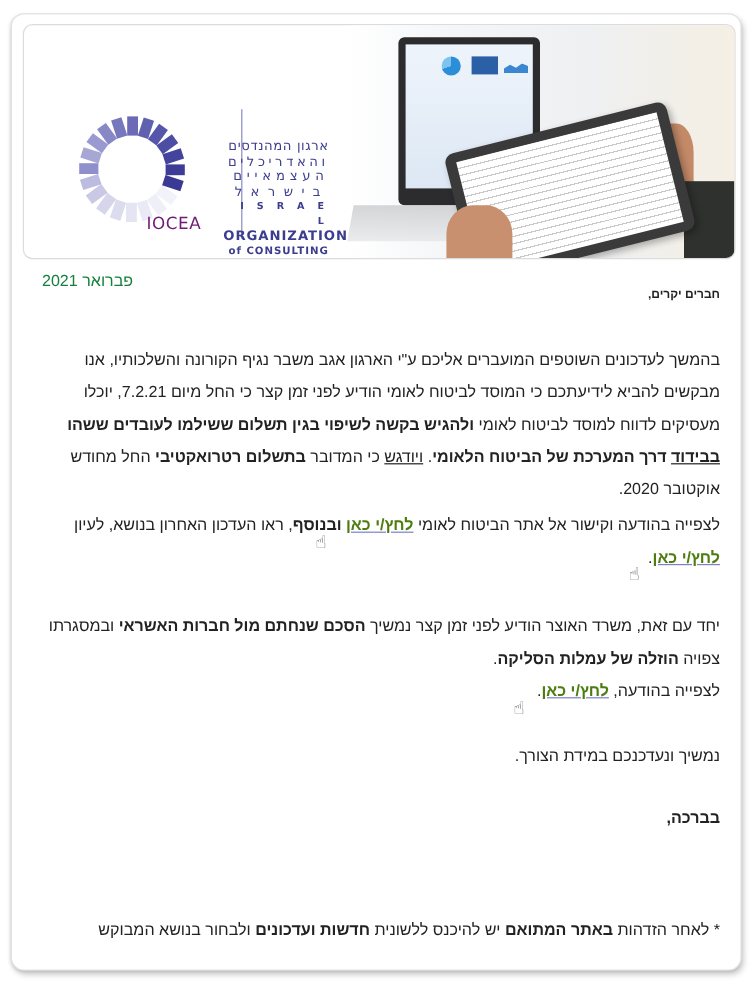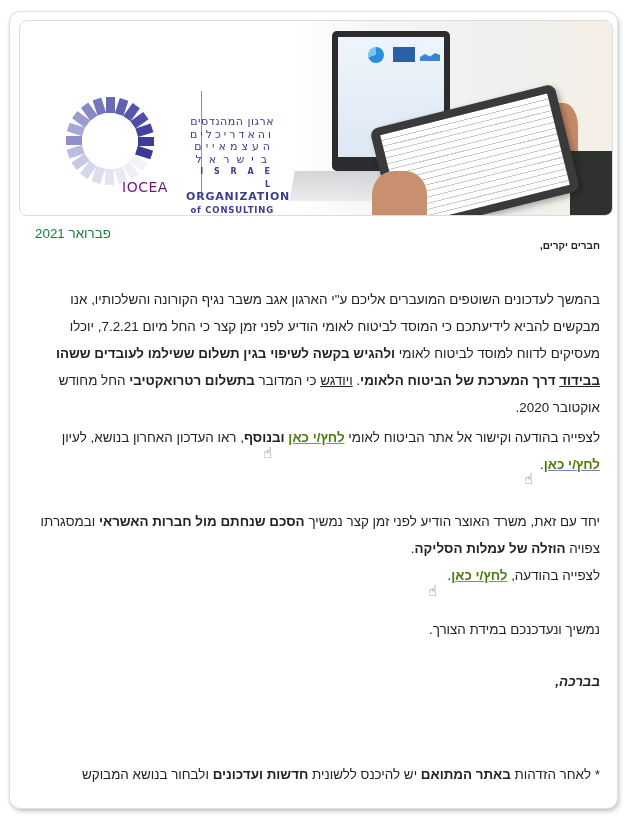--- a/index.html
+++ b/index.html
@@ -82,21 +82,21 @@
     .date {
       position: absolute; left: 35px; top: 226px; font-size: 13.4px; direction: rtl; color: #15803d;
     }
     .greeting { position: absolute; right: 30px; top: 240px; font-weight: bold; font-size: 10px; direction: rtl; }
 
     .para { position: absolute; right: 30px; width: 570px; direction: rtl; text-align: right; font-size: 13.4px; line-height: 27px; color: #222; }
     .p1 { top: 286px; }
     .p2 { top: 424px; }
     .p3 { top: 508px; }
     .p4 { top: 616px; }
-    .sig { top: 670px; font-weight: bold; line-height: 24px; font-style: italic; }
+    .sig { top: 670px; font-weight: bold; line-height: 24px; }
     .footnote { top: 761px; }
 
     b { font-weight: bold; }
     .u { text-decoration: underline; }
     a.link {
       color: #4d7c0f; font-weight: bold; text-decoration: underline; text-decoration-color: #7d81c2;
       position: relative; cursor: pointer;
     }
     .cursor-icon {
       display: inline-block; position: absolute; width: 18px; height: 18px;

